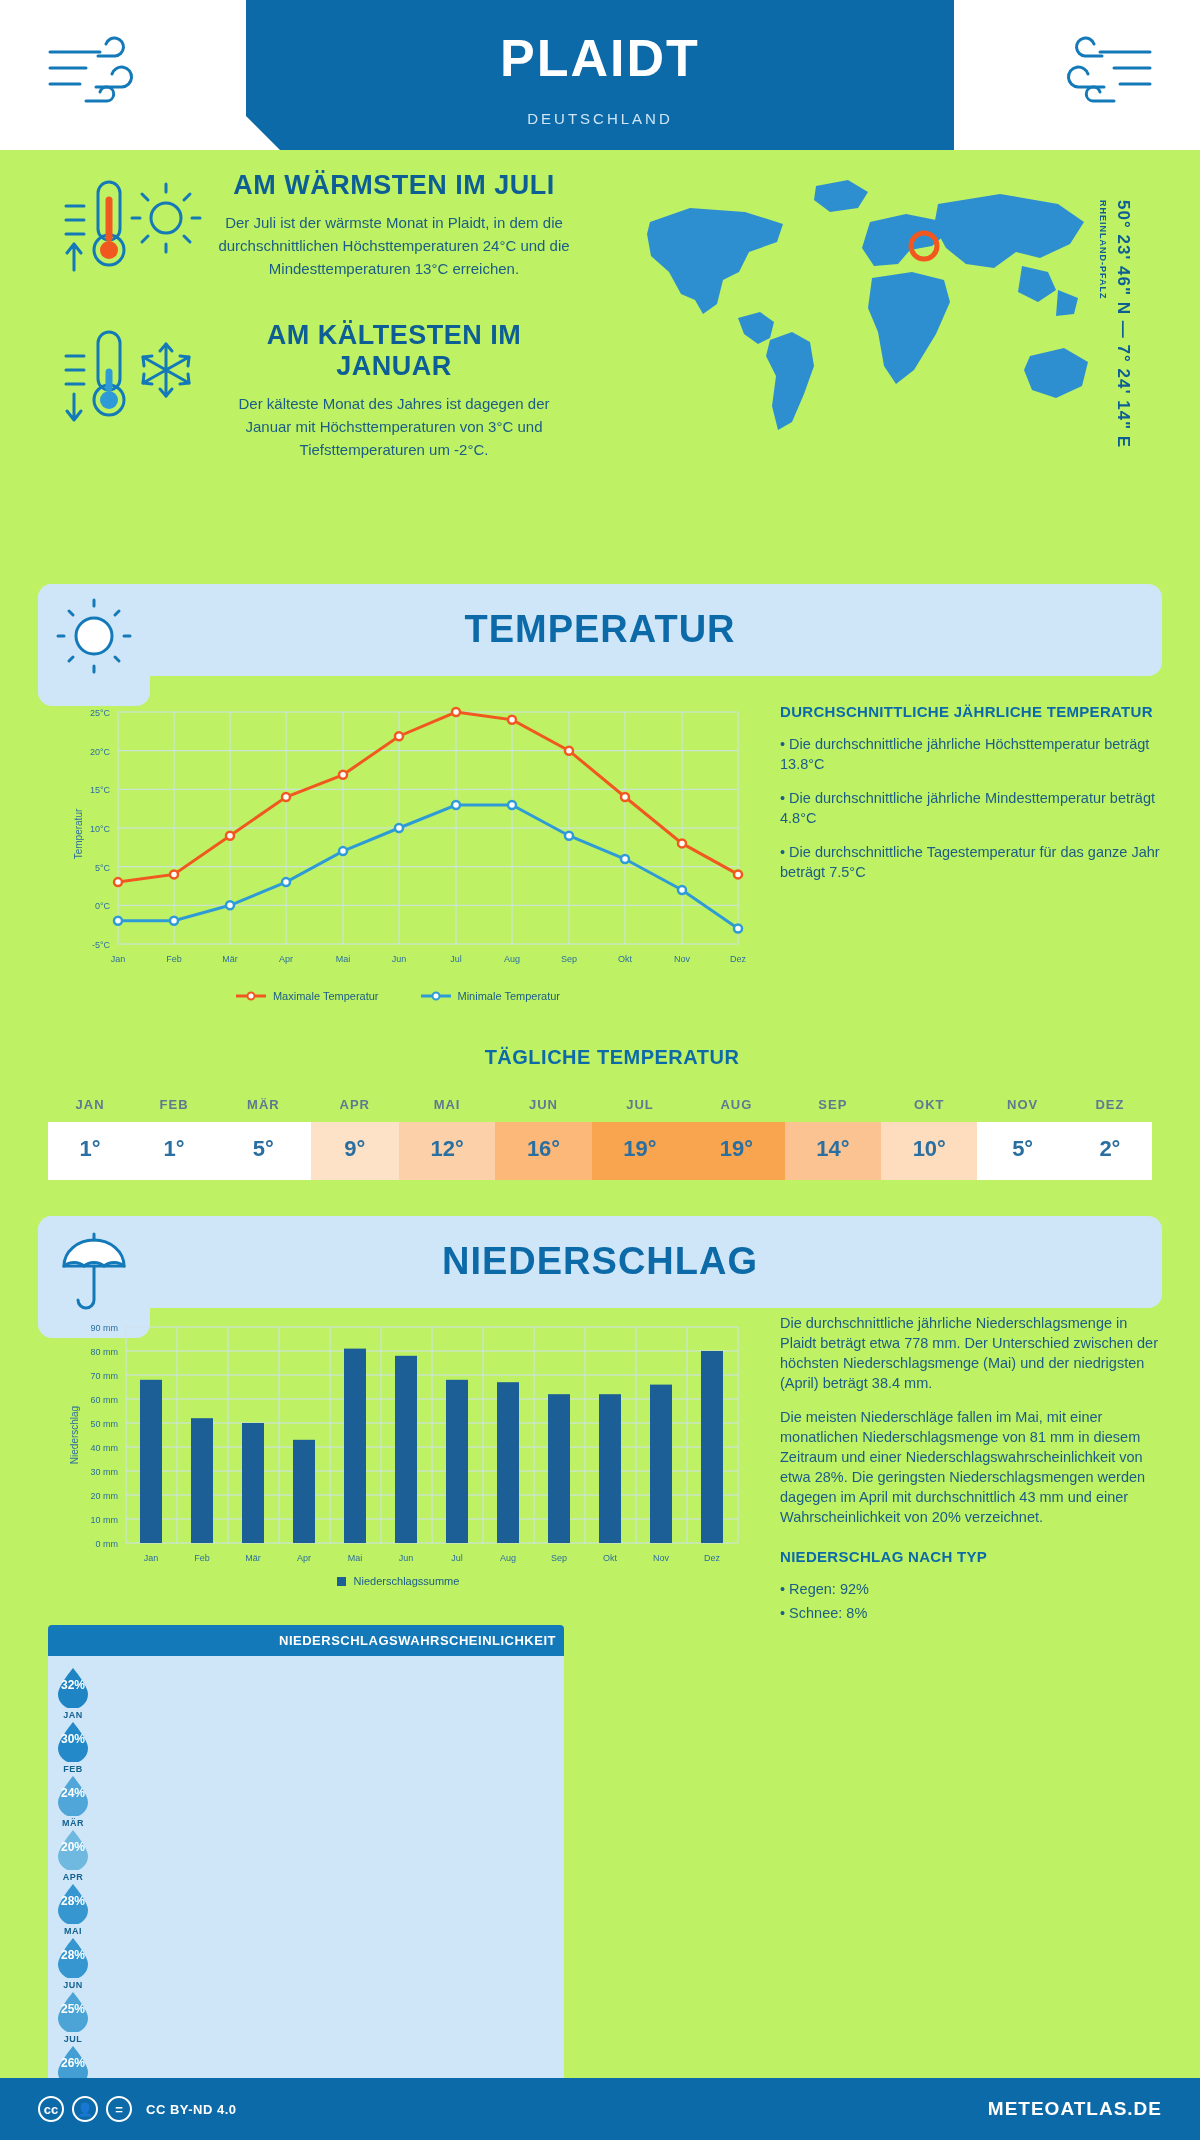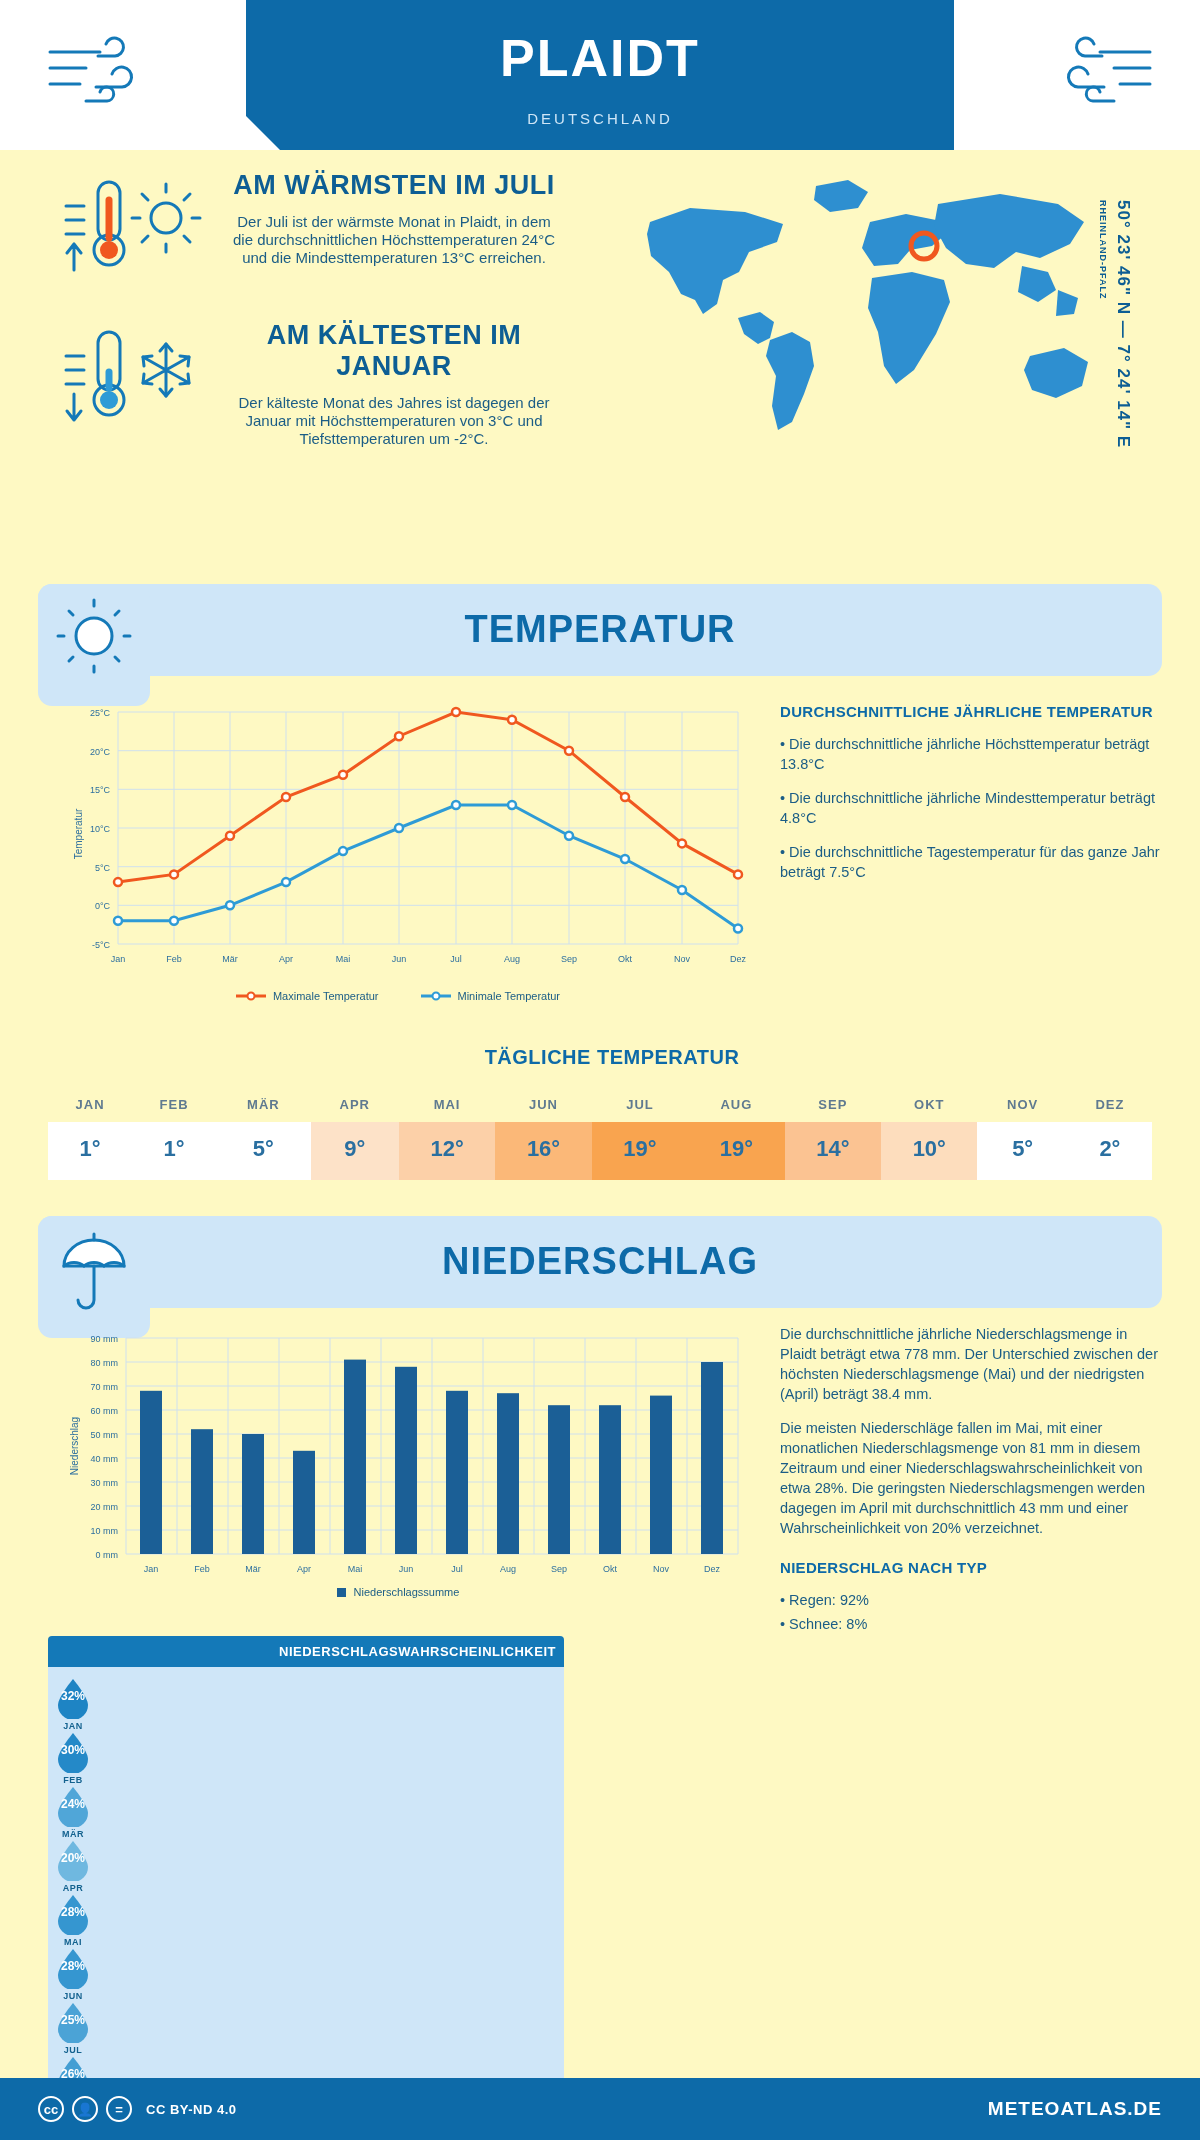--- a/index.html
+++ b/index.html
@@ -5,21 +5,21 @@
   * { box-sizing: border-box; }
   html, body { margin:0; padding:0; }
   body {
     width:1200px; height:2140px;
     background:#ffffff;
     font-family:"Liberation Sans", sans-serif;
     color:#1b4f72;
     position:relative;
     overflow:hidden;
   }
-  .page { width:1200px; height:2140px; position:relative; background:#fef9c3; }
+  .page { width:1200px; height:2140px; position:relative; background:#bef264; }
 
   
   .header { position:relative; height:150px; background:#ffffff; }
   .header-band {
     position:absolute; left:246px; top:0; width:708px; height:150px;
     background:#0d6aa8;
     clip-path: polygon(0 0, 100% 0, 100% 100%, 34px 100%, 0 calc(100% - 34px));
   }
   .header-band::after{
     content:""; position:absolute; right:0; bottom:0; width:0; height:0;
@@ -34,21 +34,21 @@
   }
   .wind-left { position:absolute; left:40px; top:30px; }
   .wind-right { position:absolute; right:40px; top:30px; }
 
   
   .intro { position:relative; height:430px; }
   .block { position:absolute; }
   .block h2 {
     margin:0 0 10px 0; font-size:27px; font-weight:bold; color:#0d5e94; letter-spacing:0.5px;
   }
-  .block p { margin:12px; font-size:15px; line-height:18px; color:#1b5d86; }
+  .block p { margin:0; font-size:15px; line-height:23px; color:#1b5d86; }
   .warm { left:50px; top:20px; width:520px; }
   .cold { left:50px; top:170px; width:520px; }
   .block .txt { margin-left:168px;text-align:center; }
   .icon-pair { position:absolute; left:0; top:0; width:160px; height:110px; }
 
   .map-wrap { position:absolute; left:620px; top:20px; width:520px; height:280px; }
   .coords {
     position:absolute; right:7px; top:30px;
     writing-mode: vertical-rl;
     font-size:17px; font-weight:bold; color:#0d5e94; letter-spacing:1px;
@@ -402,21 +402,21 @@
       <g stroke="#1479b8" stroke-width="3" fill="none" stroke-linecap="round">
         <path d="M8 36 a30 26 0 0 1 60 0 z" fill="#ffffff"></path>
         <path d="M8 36 a14 12 0 0 1 20 0 a14 12 0 0 1 20 0 a14 12 0 0 1 20 0"></path>
         <path d="M38 36 V70 a8 8 0 0 1 -16 0"></path>
         <path d="M38 10 V4"></path>
       </g>
     </svg>
     <div class="label">NIEDERSCHLAG</div>
   </div>
 
-  <div style="position:relative; height:290px; margin-top:16px;">
+  <div style="position:relative; height:290px; margin-top:5px;">
     <svg width="720" height="290" viewBox="0 0 720 290" style="position:absolute;left:38px;top:0;">
 
       <g stroke="#cfe0ee" stroke-width="1">
         <line x1="88" y1="14" x2="700" y2="14"></line>
         <line x1="88" y1="38" x2="700" y2="38"></line>
         <line x1="88" y1="62" x2="700" y2="62"></line>
         <line x1="88" y1="86" x2="700" y2="86"></line>
         <line x1="88" y1="110" x2="700" y2="110"></line>
         <line x1="88" y1="134" x2="700" y2="134"></line>
         <line x1="88" y1="158" x2="700" y2="158"></line>

